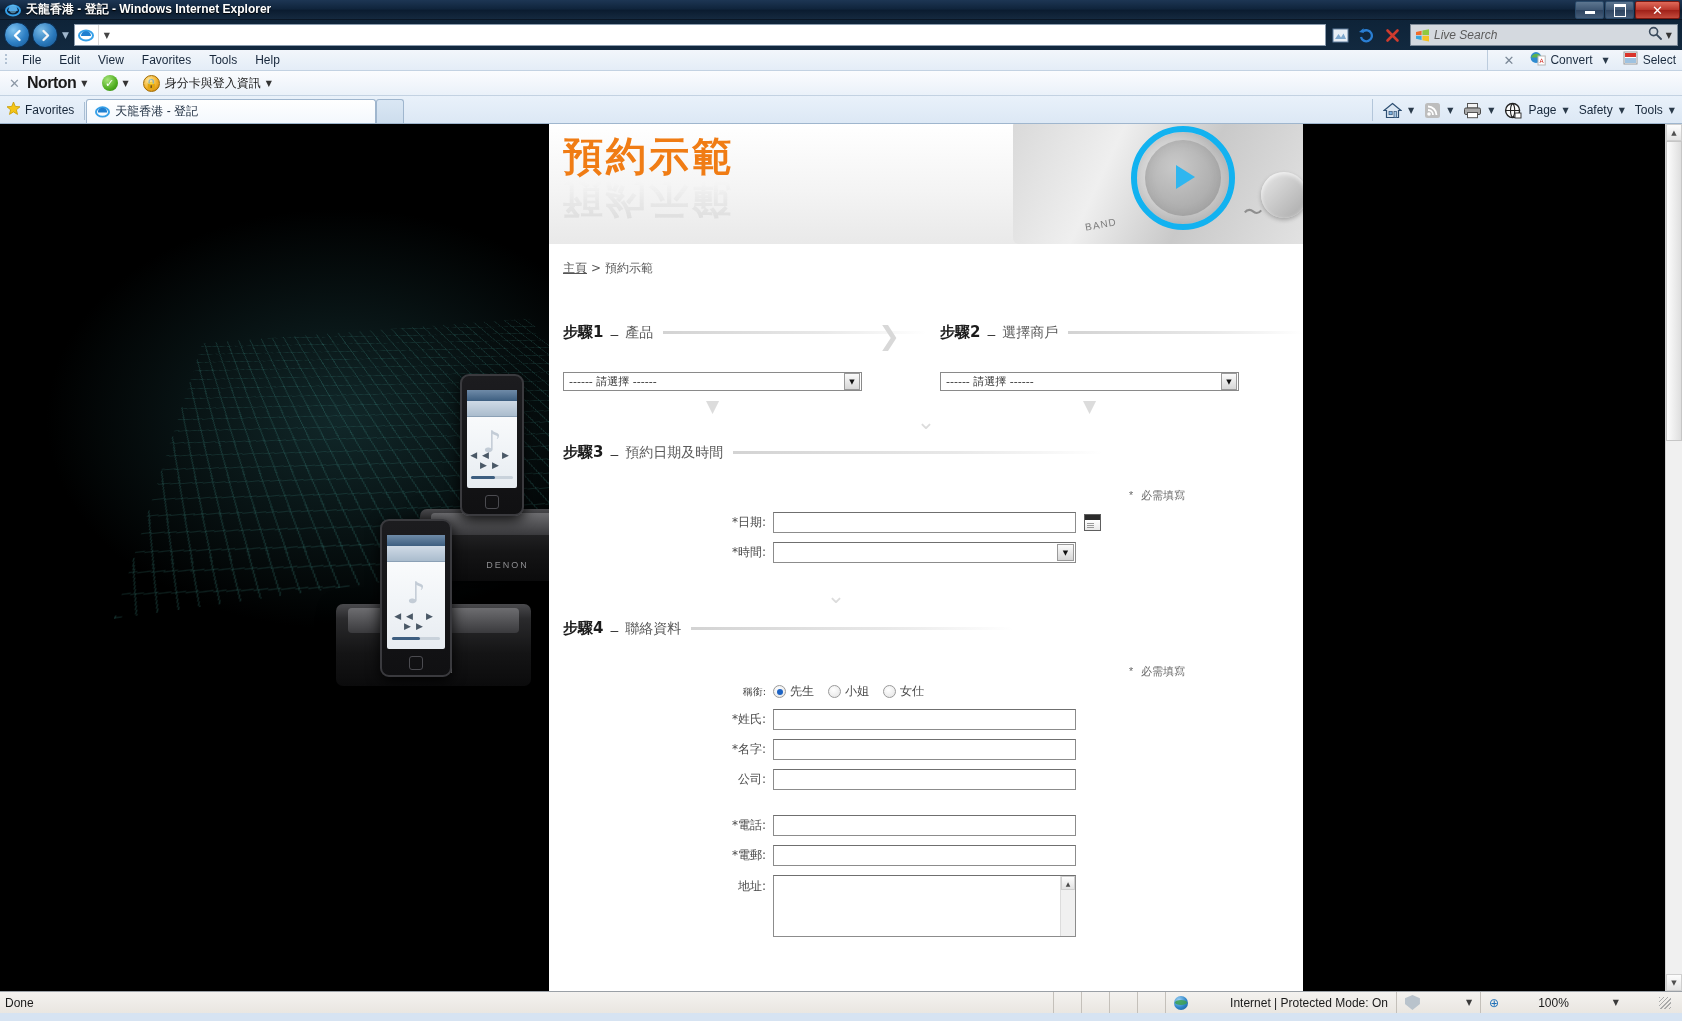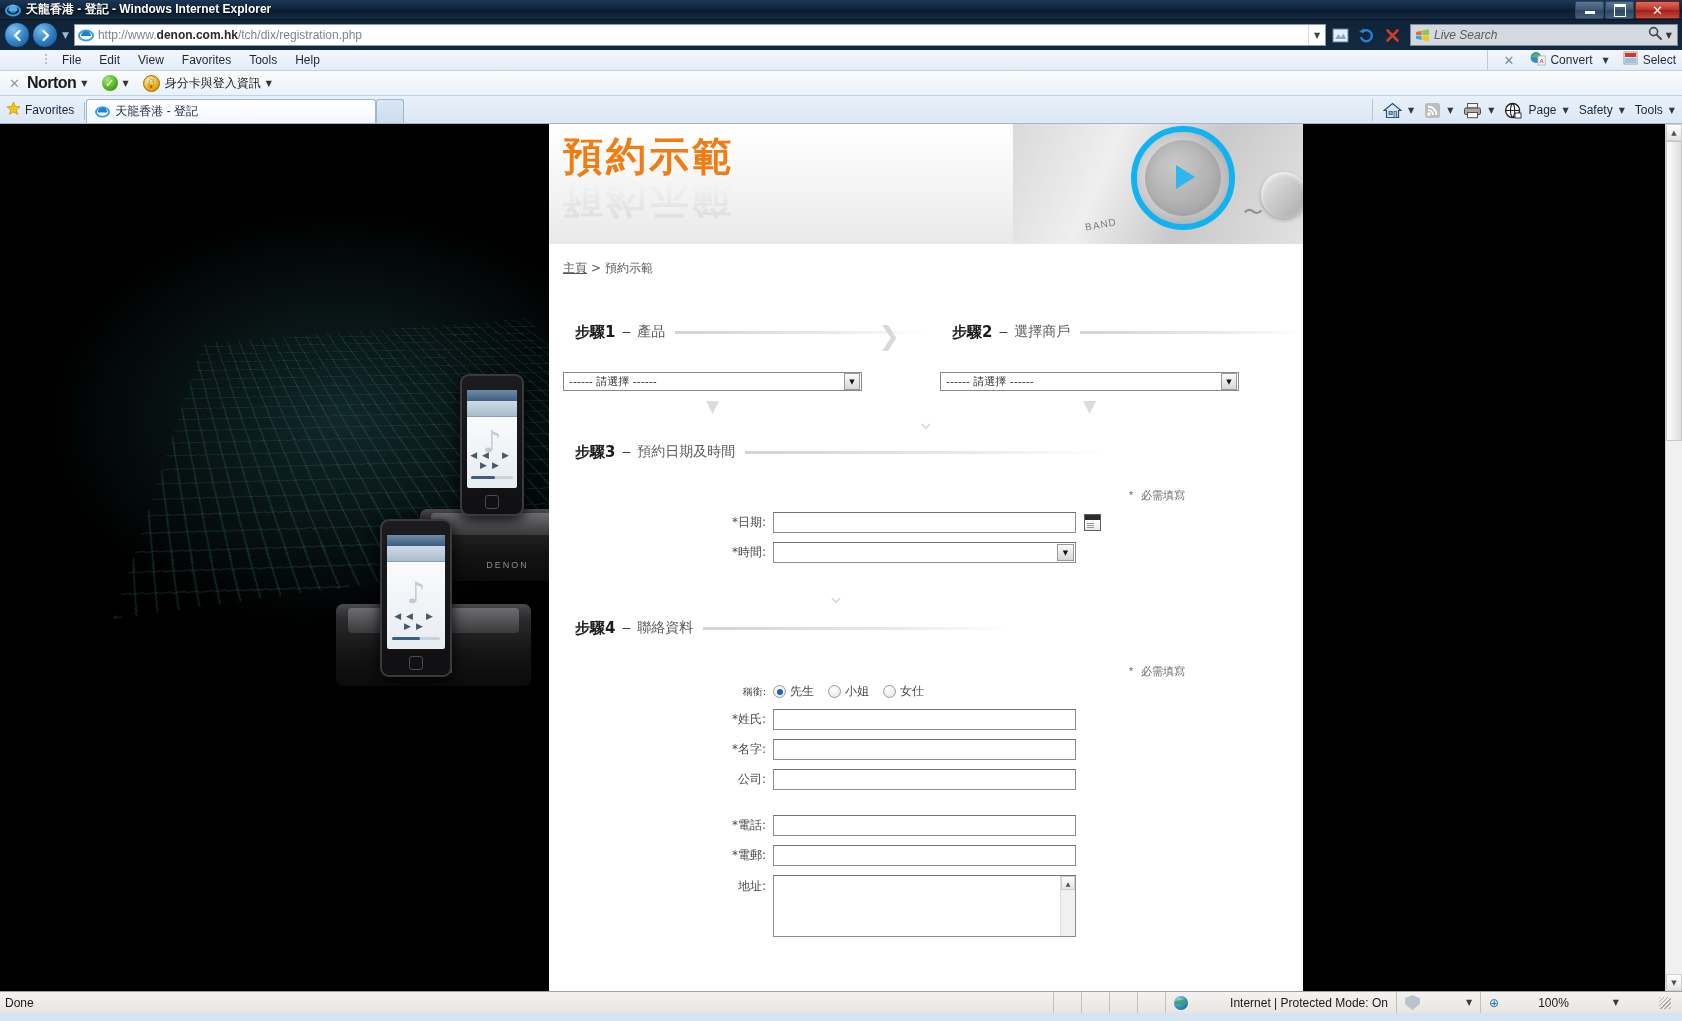--- a/index.html
+++ b/index.html
@@ -114,21 +114,20 @@
   #searchbox .magn { margin-right: 4px; }
   #searchbox .sdd { margin-right: 5px; font-size: 8px; color: #333; font-family: "DejaVu Sans", sans-serif; }
 
   
   #menurow {
     height: 21px;
     background: linear-gradient(to bottom, #f2f6fb 0%, #e4edf7 100%);
     display: flex; align-items: center;
     border-bottom: 1px solid #c3d2e2;
     position: relative;
-    padding-left: 40px;
   }
   #menurow .grip { width: 6px; height: 14px; margin: 0 3px 0 4px; }
   #menurow .mi {
     padding: 2px 9px; font-size: 12px; color: #18283c;
   }
   #menurow .right-zone {
     position: absolute; right: 0; top: 0; height: 100%;
     display: flex; align-items: center;
     border-left: 1px solid #bcccdd;
     padding-left: 6px;
@@ -388,23 +387,22 @@
     padding: 16px 0 0 14px;
     font-size: 12px; color: #555;
     font-family: "DejaVu Sans", "Liberation Sans", sans-serif;
   }
   #crumb a { color: #555; text-decoration: underline; }
   #crumb .sep { margin: 0 4px; }
 
   .steprow { display: flex; }
   .stepcol { width: 50%; padding-left: 14px; position: relative; }
   .stephead {
-    display: flex; align-items: flex-start;
+    display: flex; align-items: flex-end;
     margin-top: 46px;
-    margin-left: 12px;
   }
   .stephead .snum {
     font-size: 15px; font-weight: bold; color: #1c1c1c;
     font-family: "DejaVu Sans", "Liberation Sans", sans-serif;
     white-space: nowrap;
   }
   .stephead .sdash { margin: 0 7px; color: #3a3a3a; font-size: 14px; }
   .stephead .slabel {
     font-size: 14px; color: #5a5a5a;
     font-family: Liberation Mono, monospace;
@@ -609,21 +607,20 @@
   </div>
   <span class="navdrop">▼</span>
 
   <div id="addrbox">
     <span class="favicon">
       <svg width="16" height="16" viewBox="0 0 16 16">
         <ellipse cx="8" cy="8.5" rx="7" ry="5" fill="none" stroke="#35a0e8" stroke-width="2"></ellipse>
         <path d="M3 9 A5 5 0 1 1 13 9 L8 9 Z" fill="#1f7fd0"></path>
       </svg>
     </span>
-    <span class="url"><span>http://www.</span><b>denon.com.hk</b><span>/tch/dix/registration.php</span></span>
     <span class="dd">▼</span>
   </div>
 
   <div class="iconbtn">
     <svg width="17" height="15" viewBox="0 0 17 15">
       <rect x="1" y="1" width="15" height="13" fill="#e8eef5" stroke="#5f7d9c"></rect>
       <path d="M3 11 L6.5 6 L9 9.5 L11.5 5.5 L14 11 Z" fill="#7fa8cd"></path>
     </svg>
   </div>
   <div class="iconbtn">

